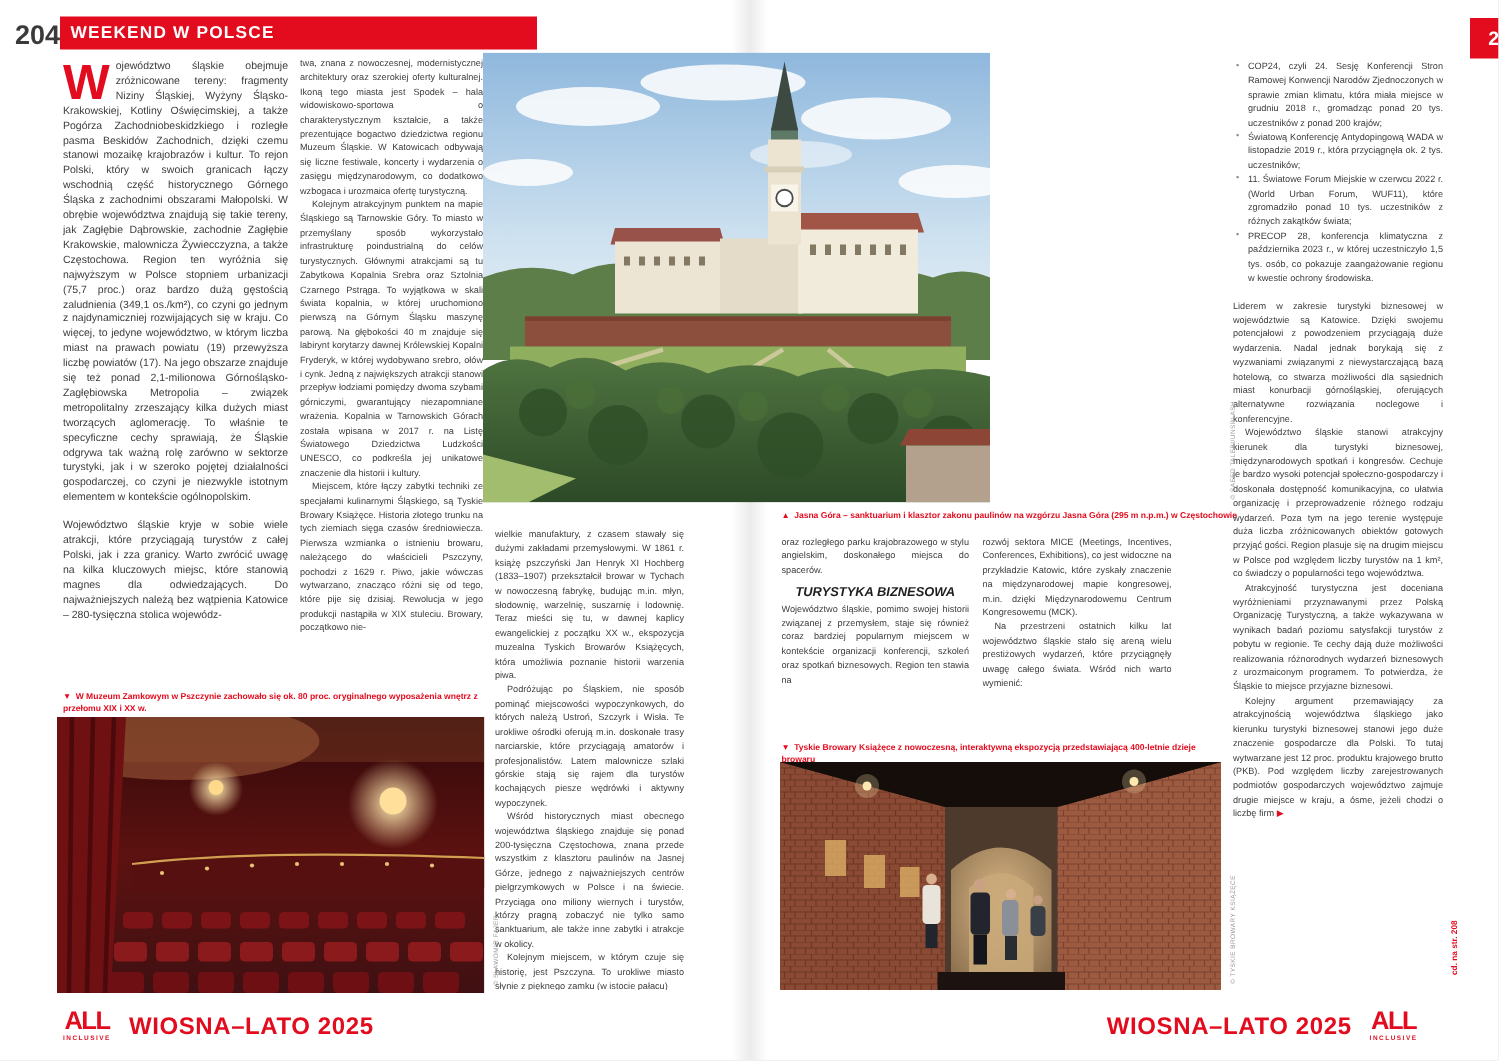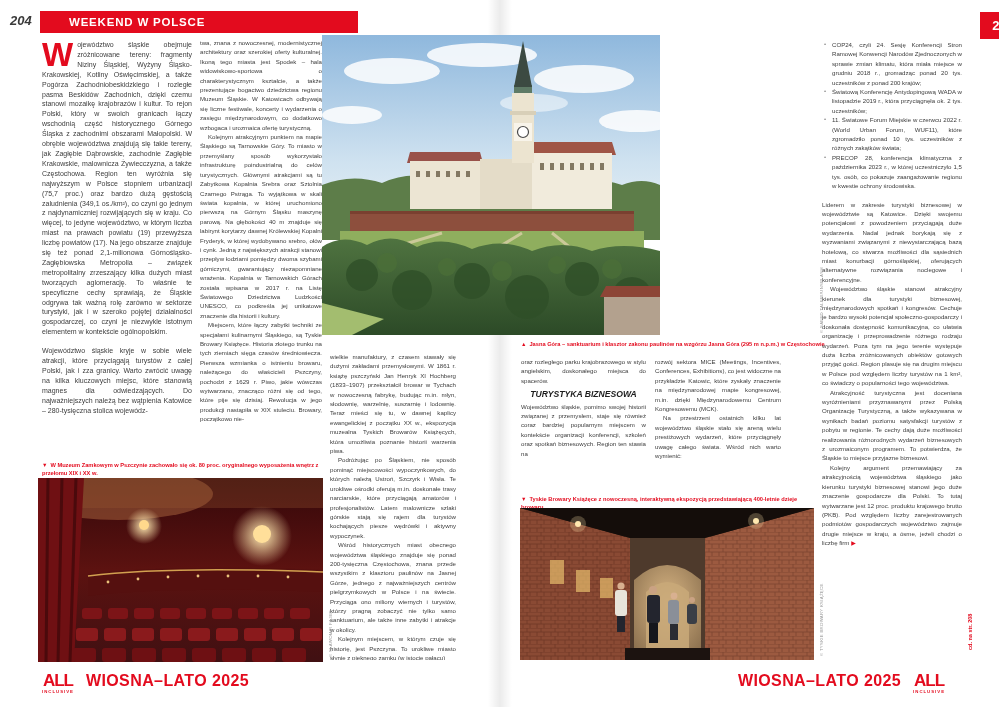--- a/index.html
+++ b/index.html
@@ -2,23 +2,23 @@
 <html><head>
 <meta charset="utf-8">
 <style>
   html,body{margin:0;padding:0;background:#e8e8e8;}
   .spread{position:relative;width:999px;height:707px;background:#ffffff;
     font-family:"Liberation Sans",sans-serif;overflow:hidden;}
   .gutter{position:absolute;left:488px;top:0;width:24px;height:707px;
     background:linear-gradient(90deg,rgba(0,0,0,0) 0%,rgba(0,0,0,.08) 50%,rgba(0,0,0,0) 100%);}
 
   
-  .pagenum-left{position:absolute;left:10px;top:13px;font-size:13px;font-weight:bold;color:#3a3a3a;font-style:italic;}
+  .pagenum-left{position:absolute;left:10px;top:13px;font-size:18px;font-weight:bold;color:#3a3a3a;}
   .section-bar{position:absolute;left:40px;top:11px;width:318px;height:22px;background:#e30b1e;
-    color:#fff;display:flex;align-items:center;padding-left:29px;box-sizing:border-box;
+    color:#fff;display:flex;align-items:center;padding-left:7px;box-sizing:border-box;
     font-weight:bold;font-size:11.5px;letter-spacing:.8px;}
   .pagenum-right{position:absolute;left:980px;top:12px;width:46px;height:27px;background:#e30b1e;
     color:#fff;display:flex;align-items:center;justify-content:center;font-weight:bold;font-size:13px;}
 
   
   .col{position:absolute;text-align:justify;color:#3c3c3c;font-size:6.1px;line-height:9.4px;overflow:hidden;}
   .col p{margin:0;}
   .col p.ind{text-indent:8px;}
   .col p.gap{margin-top:9px;}
   .col1{left:42px;top:40px;width:150px;height:425px;font-size:7px;line-height:9.9px;}
@@ -47,21 +47,21 @@
   .credit-theater{left:328px;top:657px;}
 
   
   .photo{position:absolute;overflow:hidden;}
   .photo svg{display:block;width:100%;height:100%;}
   .photo-jasna{left:322px;top:35px;width:338px;height:300px;}
   .photo-theater{left:38px;top:478px;width:285px;height:184px;}
   .photo-browary{left:520px;top:508px;width:294px;height:152px;}
 
   
-  .footer{position:absolute;display:flex;align-items:flex-start;gap:12px;}
+  .footer{position:absolute;display:flex;align-items:flex-end;gap:12px;}
   .footer-left{left:42px;top:672px;}
   .footer-right{left:auto;right:54px;top:672px;}
   .issue{color:#e30b1e;font-weight:bold;font-size:16px;letter-spacing:.4px;}
   .logo{color:#e30b1e;text-align:center;line-height:1;}
   .logo .all{display:block;font-size:17px;font-weight:900;letter-spacing:-1px;}
   .logo .inc{display:block;font-size:4.3px;font-weight:bold;letter-spacing:1px;margin-top:1px;}
   .vert-note{position:absolute;left:967px;top:650px;transform:rotate(-90deg);transform-origin:0 0;
     font-size:5.5px;font-weight:bold;color:#e30b1e;white-space:nowrap;}
 </style>
 </head>

